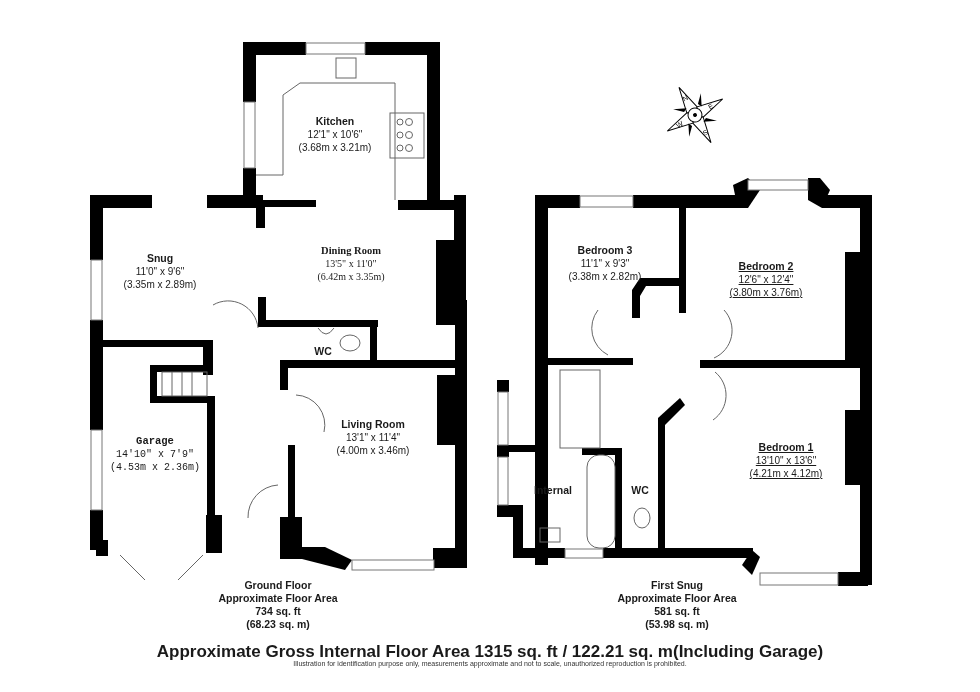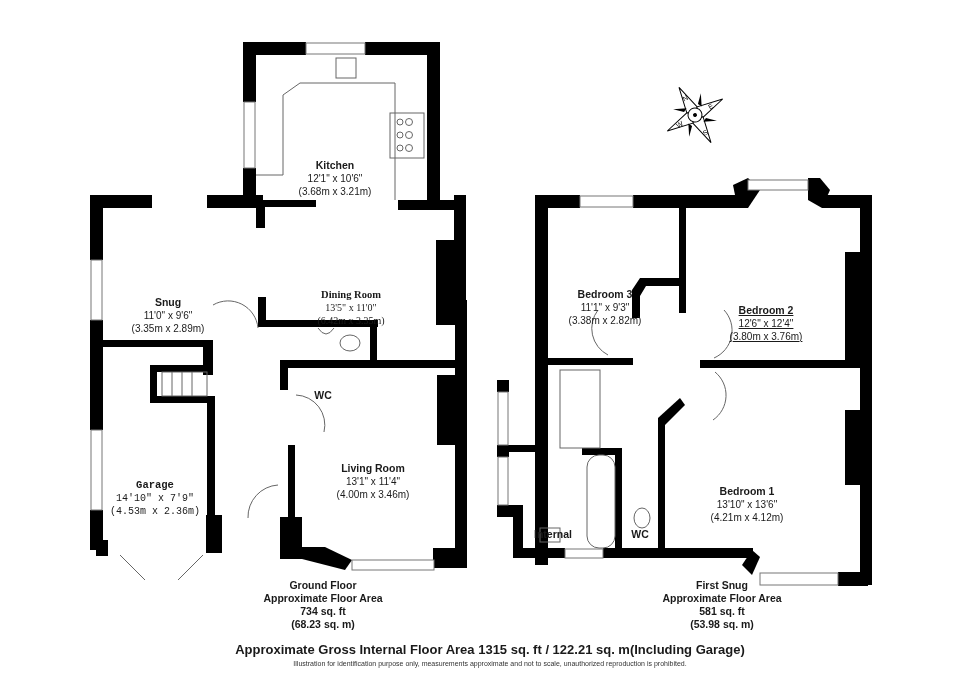--- a/index.html
+++ b/index.html
@@ -1,21 +1,21 @@
 <!DOCTYPE html>
 <html><head>
 <meta charset="utf-8">
 <style>
   html, body { margin:0; padding:0; background:#ffffff; }
   body { width:980px; height:692px; position:relative; overflow:hidden; font-family:"Liberation Sans", sans-serif; color:#1a1a1a; }
   svg.plan { position:absolute; left:0; top:0; }
-  .lbl { position:absolute; text-align:center; transform:translateX(-50%); white-space:nowrap; font-size:10px; line-height:13px;margin-top:44px; }
+  .lbl { position:absolute; text-align:center; transform:translateX(-50%); white-space:nowrap; font-size:10px; line-height:13px; }
   .lbl .name { font-weight:bold; font-size:10.5px; }
-  .floor-caption { position:absolute; text-align:center; transform:translateX(-50%); font-weight:bold; font-size:10.5px; line-height:13px; white-space:nowrap;margin-left:45px; }
-  .gross { position:absolute; left:490px; top:642px; transform:translateX(-50%); font-weight:bold; font-size:13px; white-space:nowrap; }
+  .floor-caption { position:absolute; text-align:center; transform:translateX(-50%); font-weight:bold; font-size:10.5px; line-height:13px; white-space:nowrap; }
+  .gross { position:absolute; left:490px; top:642px; transform:translateX(-50%); font-weight:bold; font-size:17px; white-space:nowrap; }
   .disclaimer { position:absolute; left:490px; top:660px; transform:translateX(-50%); font-size:7px; white-space:nowrap; color:#333; }
 </style>
 </head>
 <body>
 
 <svg class="plan" width="980" height="692" viewBox="0 0 980 692">
   <g fill="#000">
 
     <rect x="243" y="42" width="63" height="13"></rect>
     <rect x="365" y="42" width="75" height="13"></rect>
@@ -153,21 +153,21 @@
 <div class="lbl" style="left:335px;top:115px;">
   <div class="name">Kitchen</div>
   <div>12'1" x 10'6"</div>
   <div>(3.68m x 3.21m)</div>
 </div>
 <div class="lbl" style="left:351px;top:244px;font-family:Liberation Serif, serif;">
   <div class="name">Dining Room</div>
   <div>13'5" x 11'0"</div>
   <div>(6.42m x 3.35m)</div>
 </div>
-<div class="lbl" style="left:168px;top:252px;">
+<div class="lbl" style="left:160px;top:252px;">
   <div class="name">Snug</div>
   <div>11'0" x 9'6"</div>
   <div>(3.35m x 2.89m)</div>
 </div>
 <div class="lbl" style="left:323px;top:345px;">
   <div class="name">WC</div>
 </div>
 <div class="lbl" style="left:155px;top:435px;font-family:Liberation Mono, monospace;">
   <div class="name">Garage</div>
   <div>14'10" x 7'9"</div>
@@ -182,21 +182,21 @@
 <div class="lbl" style="left:605px;top:244px;">
   <div class="name">Bedroom 3</div>
   <div>11'1" x 9'3"</div>
   <div>(3.38m x 2.82m)</div>
 </div>
 <div class="lbl" style="left:766px;top:260px;text-decoration:underline;">
   <div class="name">Bedroom 2</div>
   <div>12'6" x 12'4"</div>
   <div>(3.80m x 3.76m)</div>
 </div>
-<div class="lbl" style="left:747px;top:441px;">
+<div class="lbl" style="left:786px;top:441px;text-decoration:underline;">
   <div class="name">Bedroom 1</div>
   <div>13'10" x 13'6"</div>
   <div>(4.21m x 4.12m)</div>
 </div>
 <div class="lbl" style="left:553px;top:484px;">
   <div class="name">Internal</div>
 </div>
 <div class="lbl" style="left:640px;top:484px;">
   <div class="name">WC</div>
 </div>

